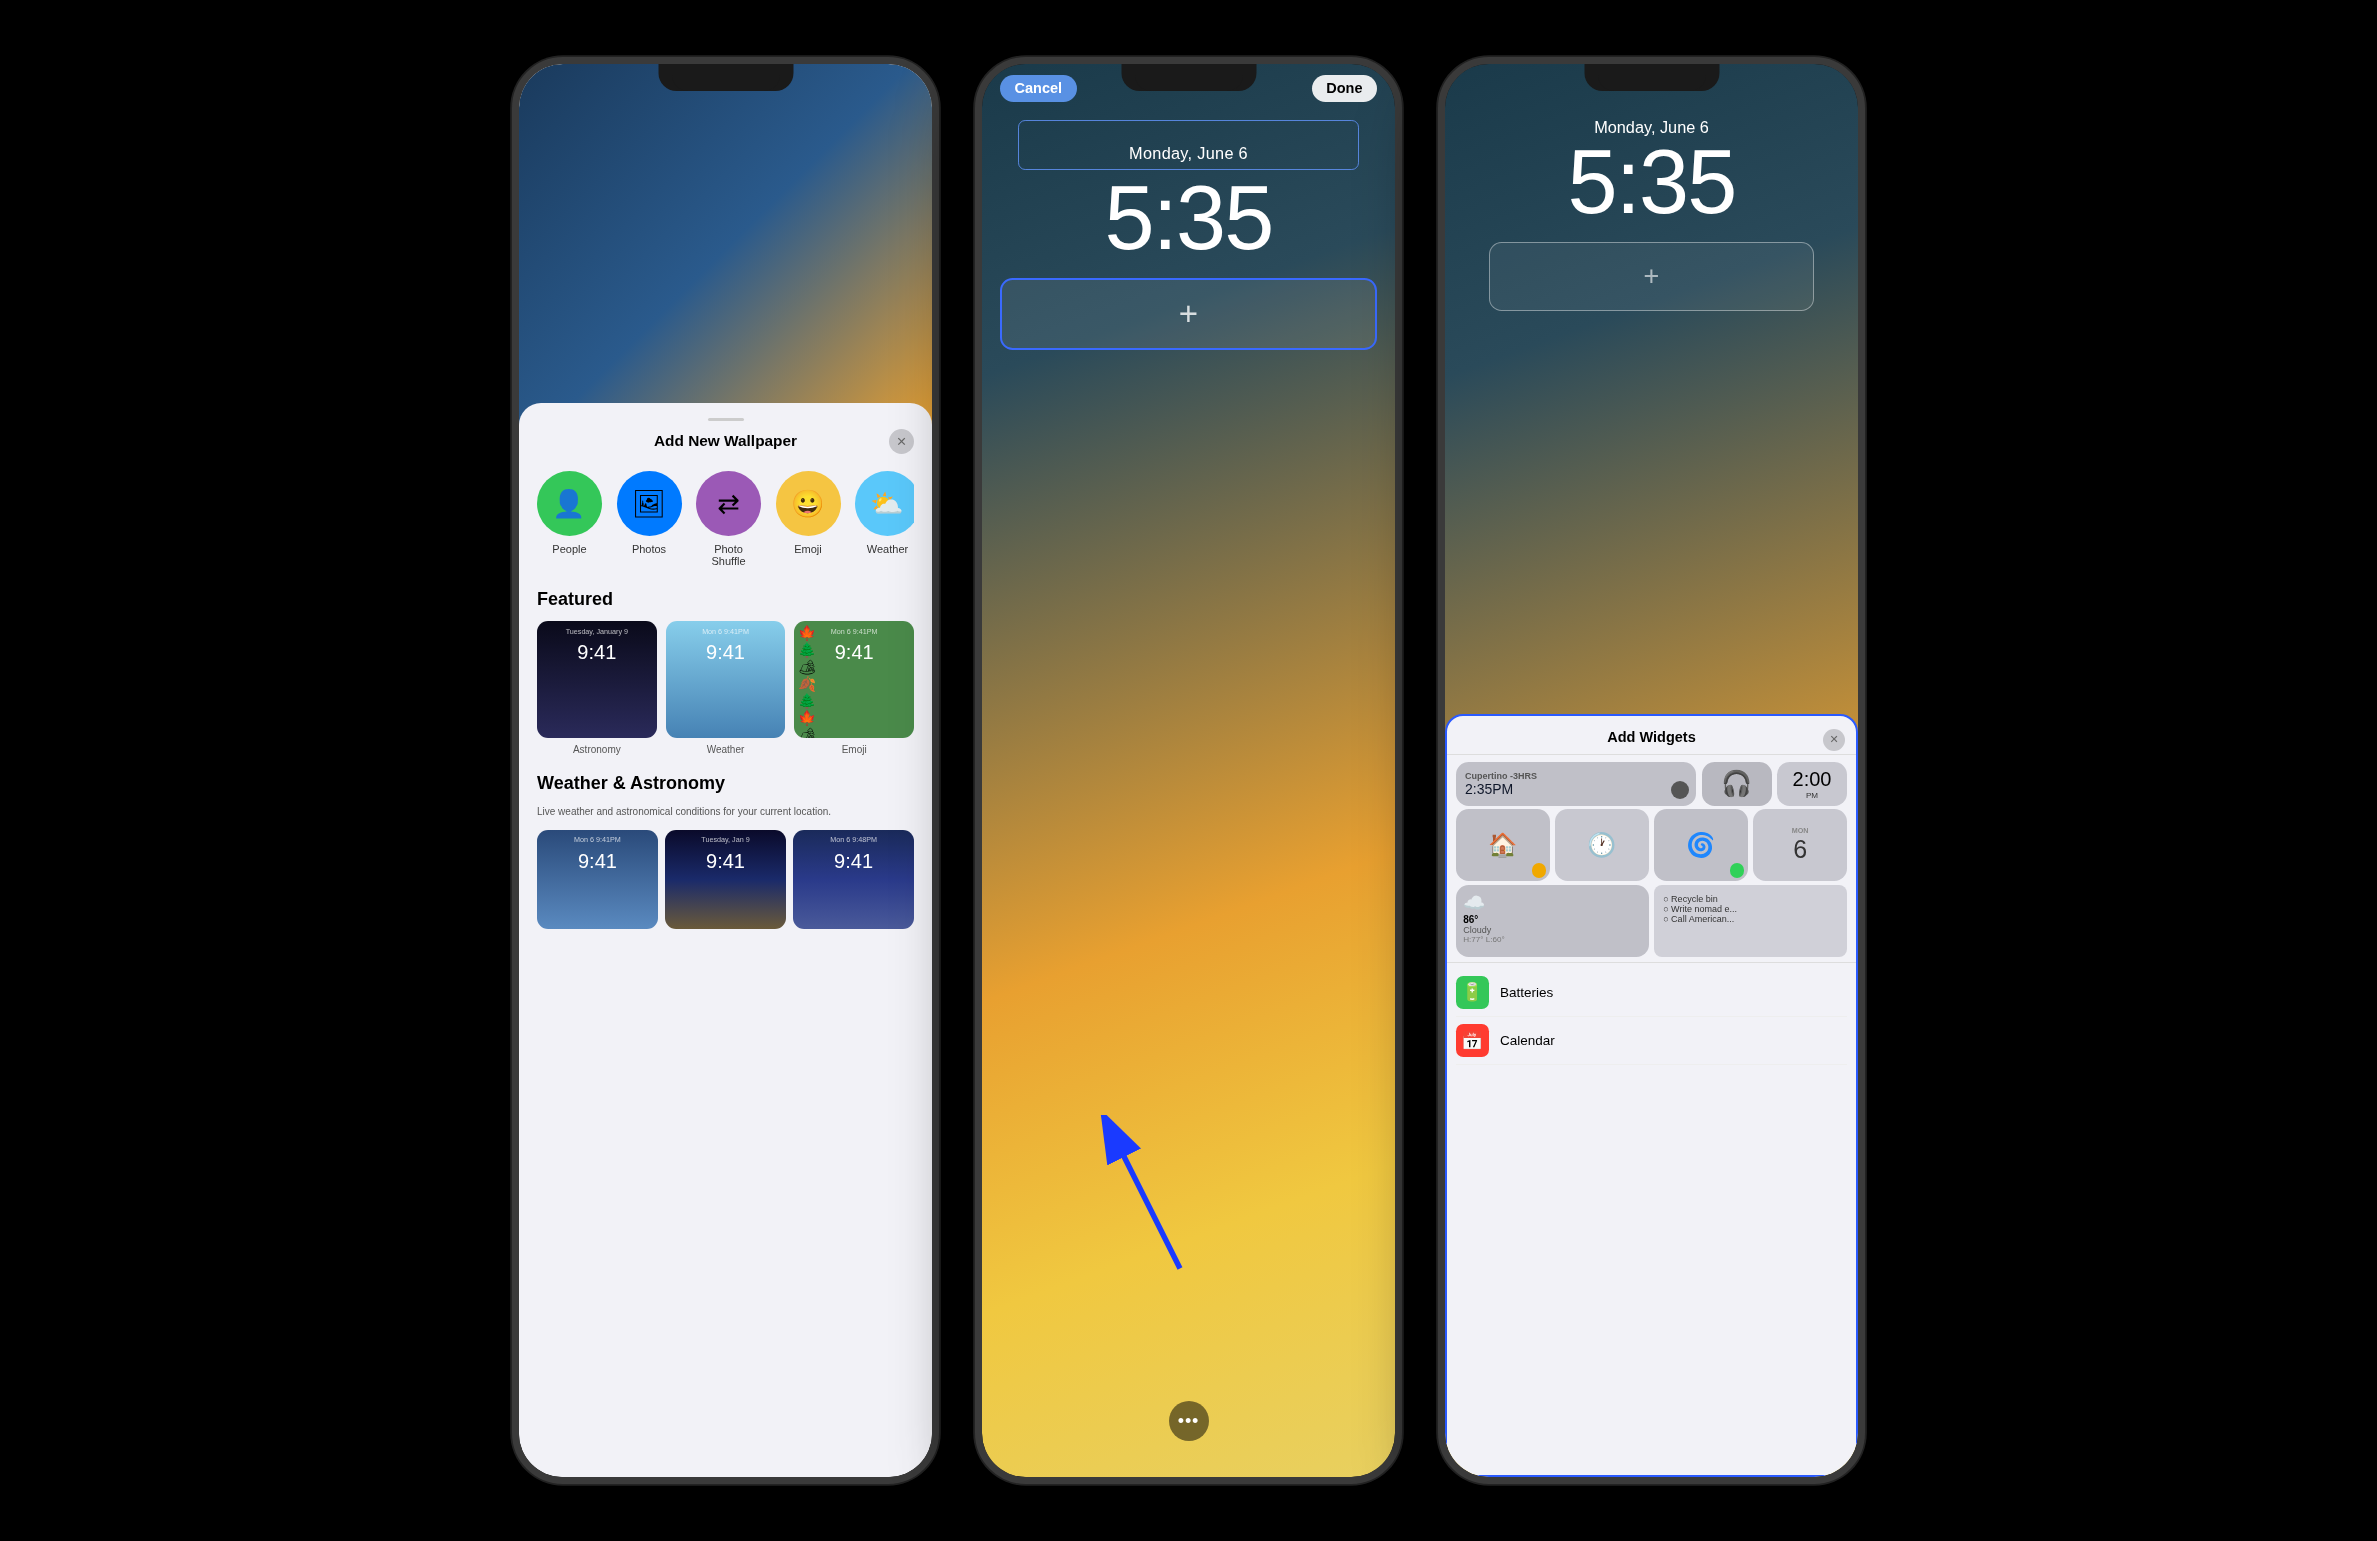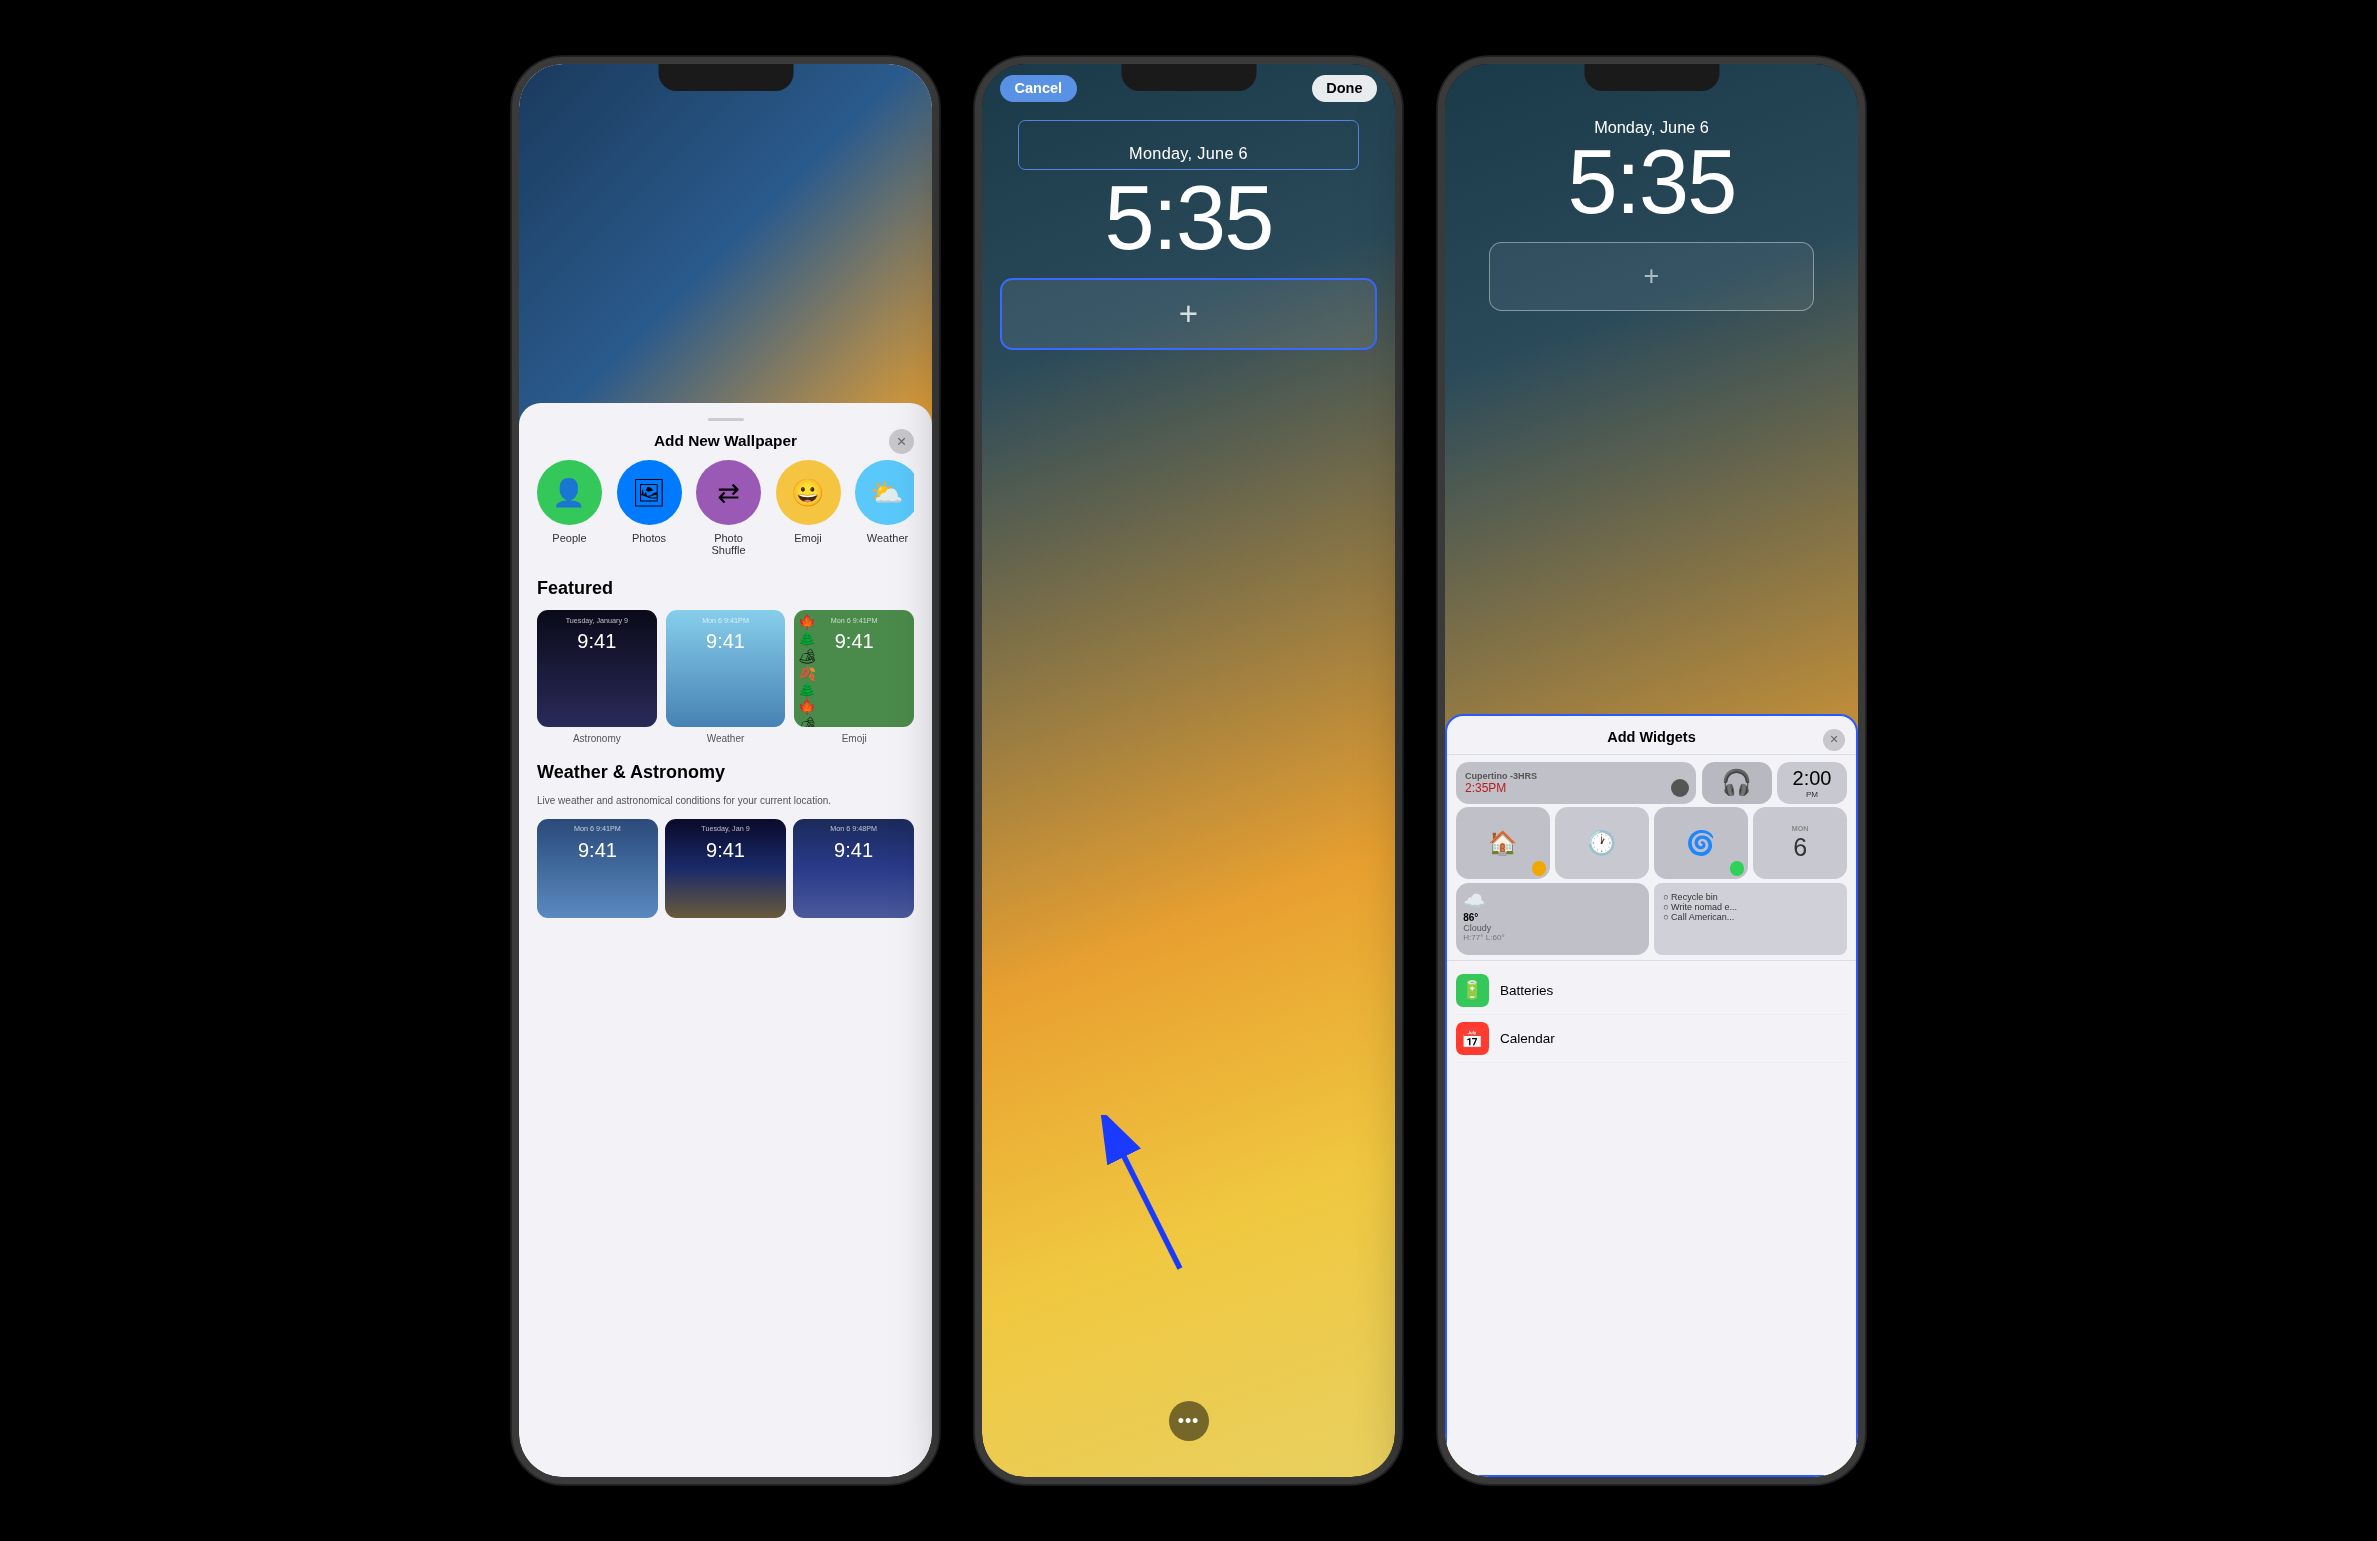--- a/index.html
+++ b/index.html
@@ -68,21 +68,21 @@
       width: 36px; height: 3.6px;
       background: #ccc;
       border-radius: 1.8px;
       margin: 0 auto 11px;
     }
     .sheet-header {
       display: flex;
       align-items: center;
       justify-content: center;
       position: relative;
-      margin-bottom: 10px;
+      margin-bottom: 21px;
       text-align: center;
     }
     .sheet-title {
       font-size: 15.4px;
       font-weight: 600;
       color: #000;
     }
     .sheet-close {
       position: absolute;
       right: 0;
@@ -595,21 +595,21 @@
 
     <div class="add-widgets-sheet">
       <div class="aws-header">
         <span class="aws-title">Add Widgets</span>
         <div class="aws-close">✕</div>
       </div>
 
       <div style="display:grid;grid-template-columns:1fr 70px 70px;gap:5.4px;padding:7.2px 9px 3.6px;">
         <div class="widget-cell widget-weather-lg">
           <div style="font-size:9px;color:#555;font-weight:600;">Cupertino -3HRS</div>
-          <div style="font-size:12px;font-weight:300;color:#b91c1c;">2:35PM</div>
+          <div style="font-size:14px;font-weight:300;color:#0f172a;">2:35PM</div>
           <div style="position:absolute;bottom:7.2px;right:7.2px;width:18px;height:18px;background:#555;border-radius:50%;"></div>
         </div>
         <div style="background:#b8b8c0;border-radius:12.6px;display:flex;align-items:center;justify-content:center;font-size:25px;">🎧</div>
         <div style="background:#c8c8d0;border-radius:12.6px;display:flex;flex-direction:column;align-items:center;justify-content:center;font-size:10px;color:#333;">
           <div style="font-size:20px;font-weight:200;color:#000;">2:00</div>
           <div style="font-size:8.1px;">PM</div>
         </div>
       </div>
 
       <div style="display:grid;grid-template-columns:repeat(4,1fr);gap:5.4px;padding:0 9px 3.6px;">

